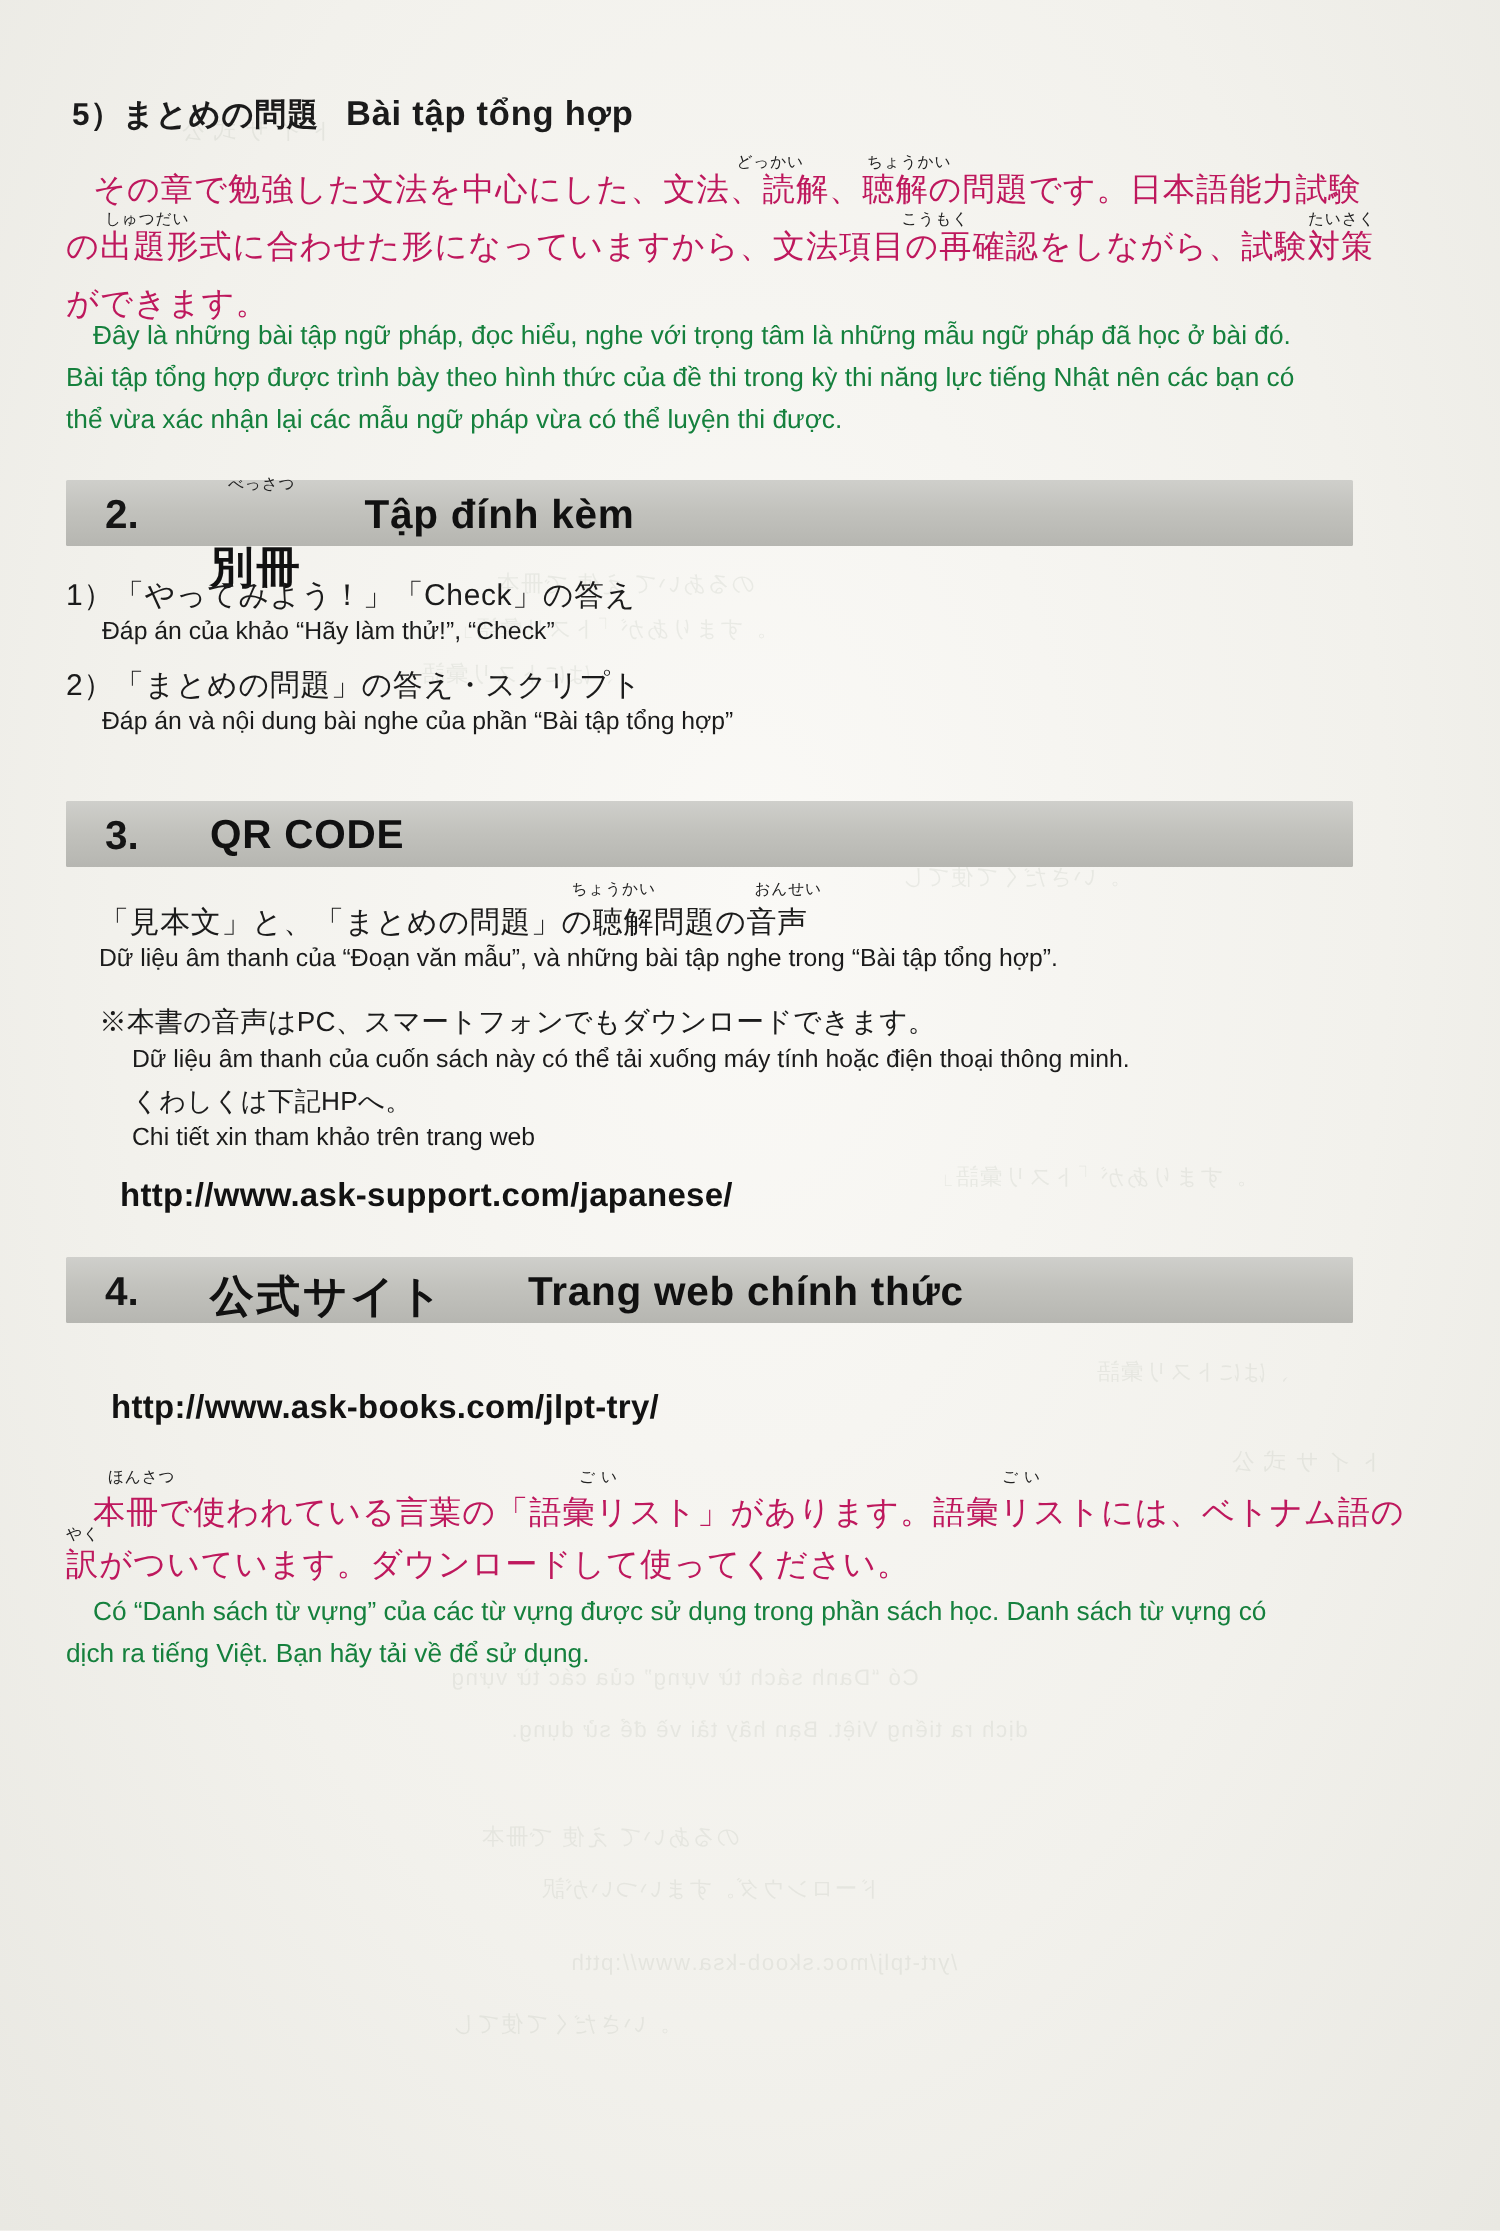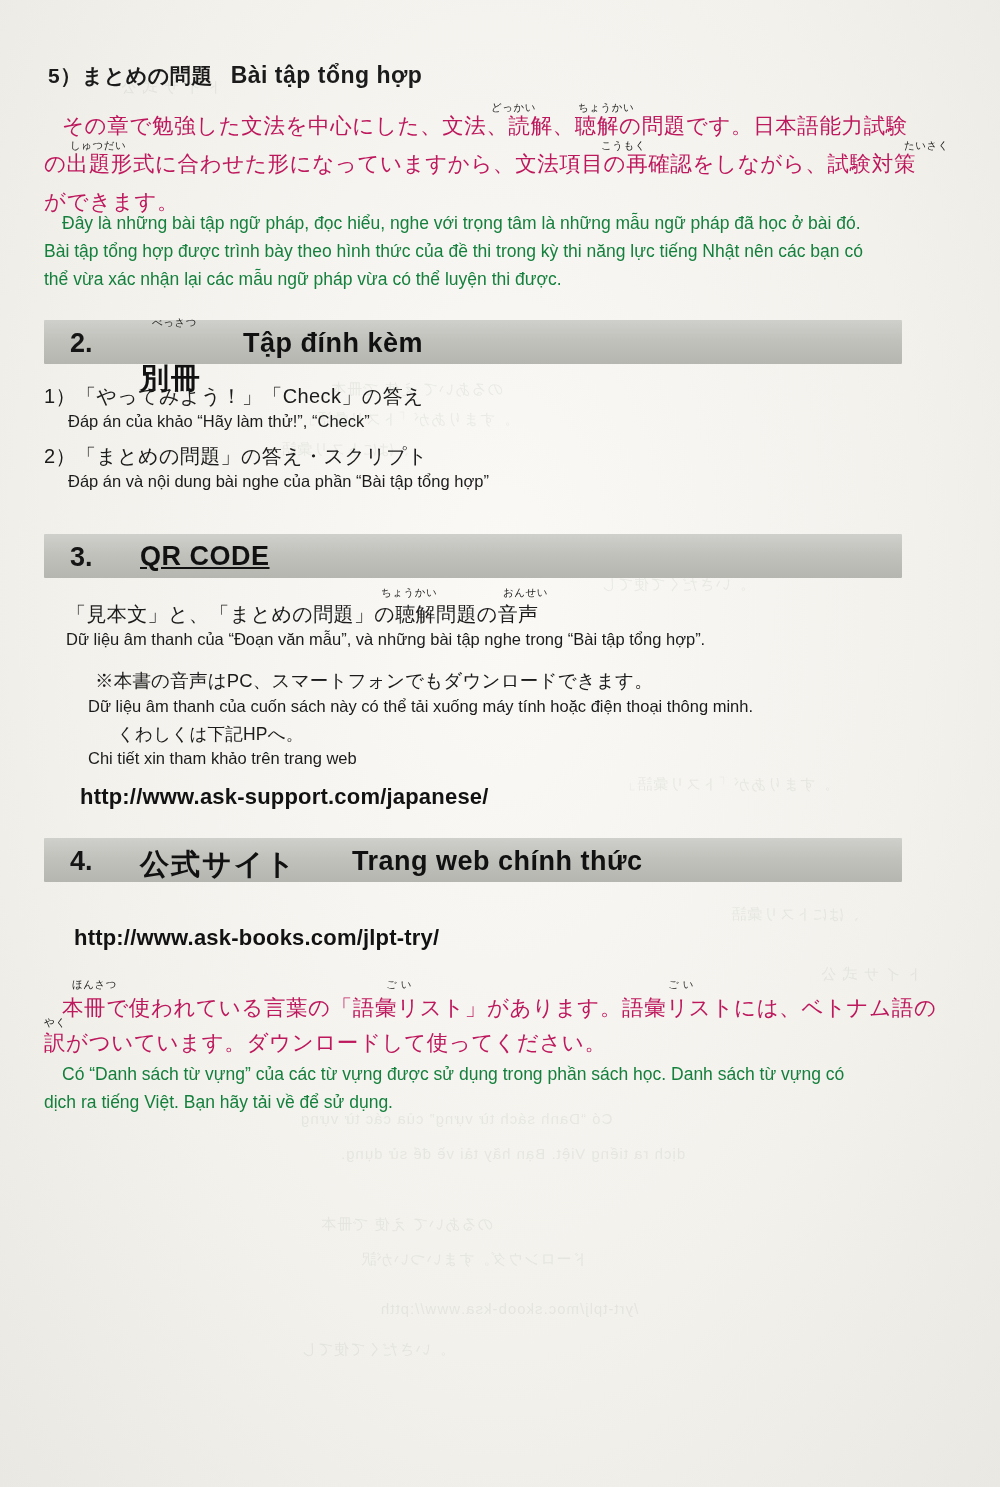--- a/index.html
+++ b/index.html
@@ -124,21 +124,20 @@
     font-size: 22px;
     font-weight: bold;
     letter-spacing: 0.2px;
     color: #121212;
   }
 
   .note-jp {
     position: absolute;
     font-size: 18.5px;
     letter-spacing: 0.2px;
-    margin-left: 29px;
   }
   .note-vi {
     position: absolute;
     font-size: 16.5px;
   }
 </style>
 </head>
 <body>
 
 <div class="page"></div>
@@ -164,21 +163,21 @@
 <div class="content">
 
   <div class="sec5-title">
     <span class="jp">5）まとめの問題</span><span class="vi">Bài tập tổng hợp</span>
   </div>
 
   <div class="ruby" style="left:491px; top:101px;">どっかい</div>
   <div class="ruby" style="left:578px; top:101px;">ちょうかい</div>
   <div class="ruby" style="left:70px; top:139px;">しゅつだい</div>
   <div class="ruby" style="left:601px; top:139px;">こうもく</div>
-  <div class="ruby" style="left:872px; top:139px;margin-left:32px;">たいさく</div>
+  <div class="ruby" style="left:872px; top:139px;">たいさく</div>
 
   <div class="jp-para" style="left:62px; top:108px; width:880px;">その章で勉強した文法を中心にした、文法、読解、聴解の問題です。日本語能力試験</div>
   <div class="jp-para" style="left:44px; top:146px; width:900px;">の出題形式に合わせた形になっていますから、文法項目の再確認をしながら、試験対策</div>
   <div class="jp-para" style="left:44px; top:184px; width:900px;">ができます。</div>
 
   <div class="vi-para" style="left:62px; top:209px; width:890px;">Đây là những bài tập ngữ pháp, đọc hiểu, nghe với trọng tâm là những mẫu ngữ pháp đã học ở bài đó.</div>
   <div class="vi-para" style="left:44px; top:237px; width:900px;">Bài tập tổng hợp được trình bày theo hình thức của đề thi trong kỳ thi năng lực tiếng Nhật nên các bạn có</div>
   <div class="vi-para" style="left:44px; top:265px; width:900px;">thể vừa xác nhận lại các mẫu ngữ pháp vừa có thể luyện thi được.</div>
 
   <div class="bar" style="top:320px;"></div>
@@ -187,21 +186,21 @@
   <div class="bar-jp" style="left:140px; top:327px;margin-top:32px;">別冊</div>
   <div class="bar-vi" style="left:243px; top:328px;">Tập đính kèm</div>
 
   <div class="li-jp" style="left:44px; top:383px;">1）「やってみよう！」「Check」の答え</div>
   <div class="li-vi" style="left:68px; top:412px;">Đáp án của khảo “Hãy làm thử!”, “Check”</div>
   <div class="li-jp" style="left:44px; top:443px;">2）「まとめの問題」の答え・スクリプト</div>
   <div class="li-vi" style="left:68px; top:472px;">Đáp án và nội dung bài nghe của phần “Bài tập tổng hợp”</div>
 
   <div class="bar" style="top:534px;"></div>
   <div class="bar-num" style="top:542px;">3.</div>
-  <div class="bar-vi" style="left:140px; top:541px;text-decoration:underline;">QR CODE</div>
+  <div class="bar-vi" style="left:140px; top:541px;">QR CODE</div>
 
   <div class="ruby" style="left:381px; top:586px;">ちょうかい</div>
   <div class="ruby" style="left:503px; top:586px;">おんせい</div>
   <div class="li-jp" style="left:66px; top:601px;">「見本文」と、「まとめの問題」の聴解問題の音声</div>
   <div class="li-vi" style="left:66px; top:630px;">Dữ liệu âm thanh của “Đoạn văn mẫu”, và những bài tập nghe trong “Bài tập tổng hợp”.</div>
 
   <div class="note-jp" style="left:66px; top:668px;">※本書の音声はPC、スマートフォンでもダウンロードできます。</div>
   <div class="note-vi" style="left:88px; top:697px;">Dữ liệu âm thanh của cuốn sách này có thể tải xuống máy tính hoặc điện thoại thông minh.</div>
   <div class="note-jp" style="left:88px; top:722px; font-size:17.5px;">くわしくは下記HPへ。</div>
   <div class="note-vi" style="left:88px; top:749px;">Chi tiết xin tham khảo trên trang web</div>

